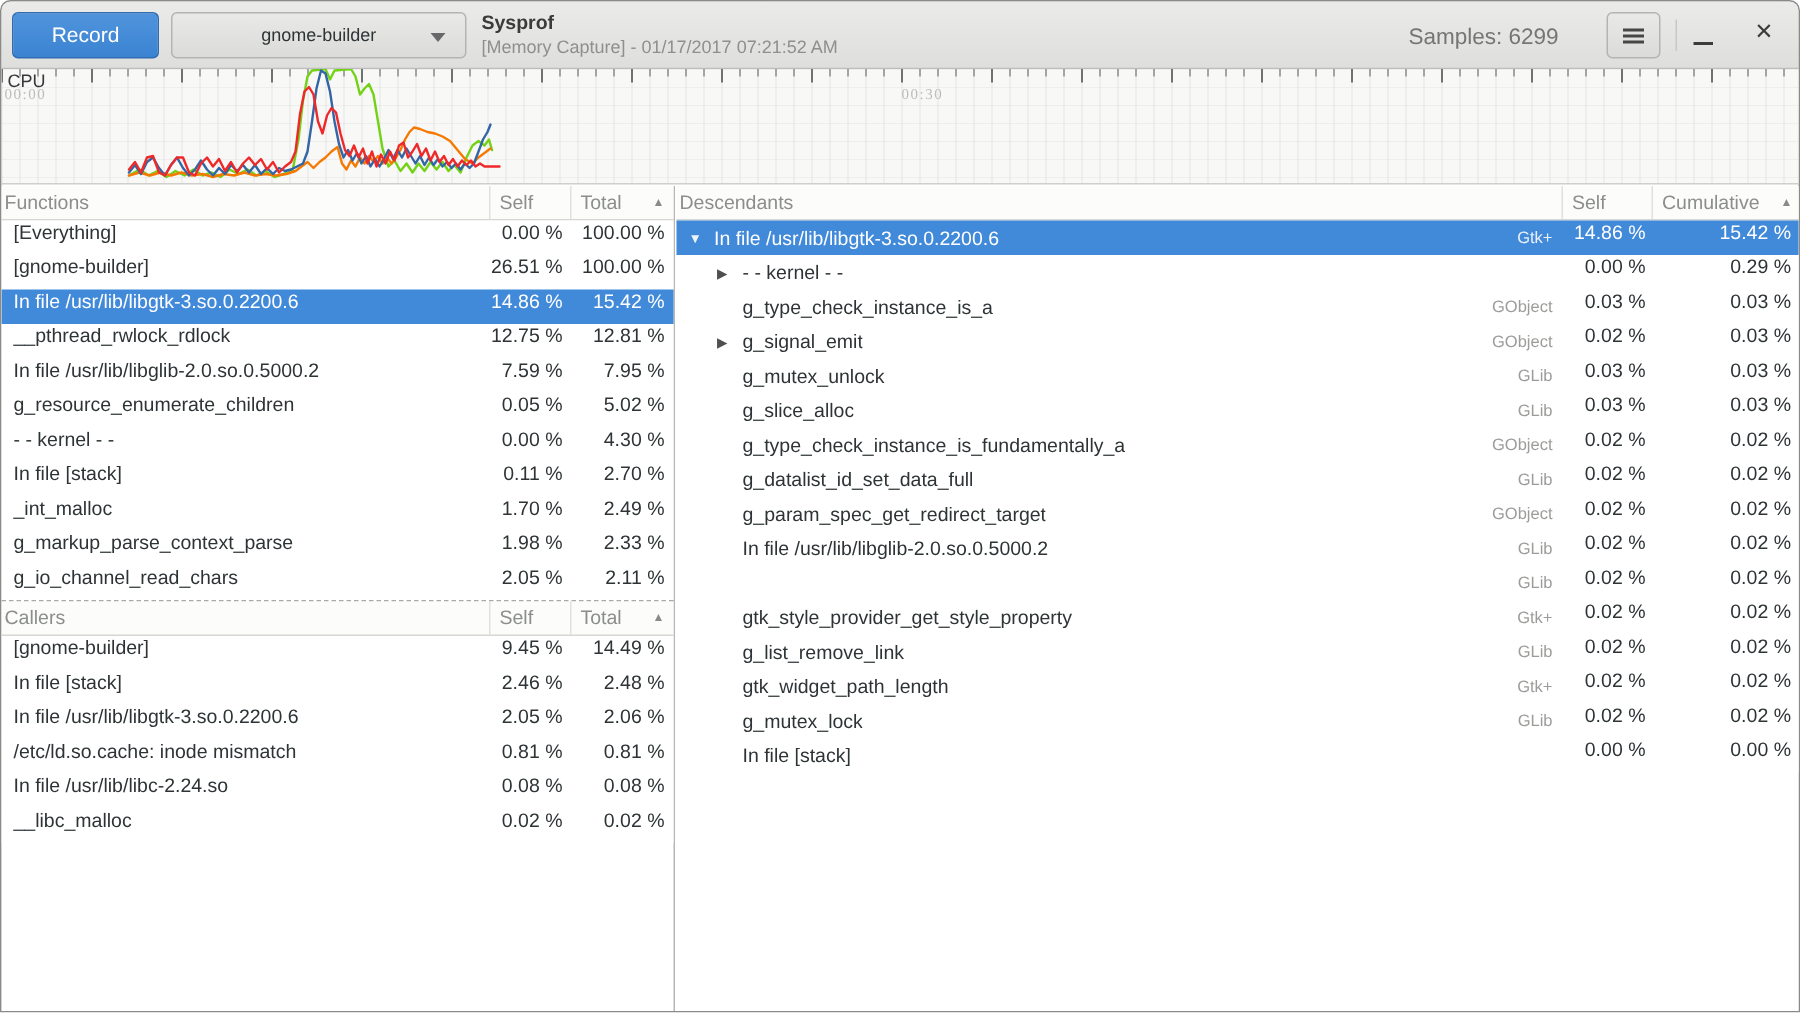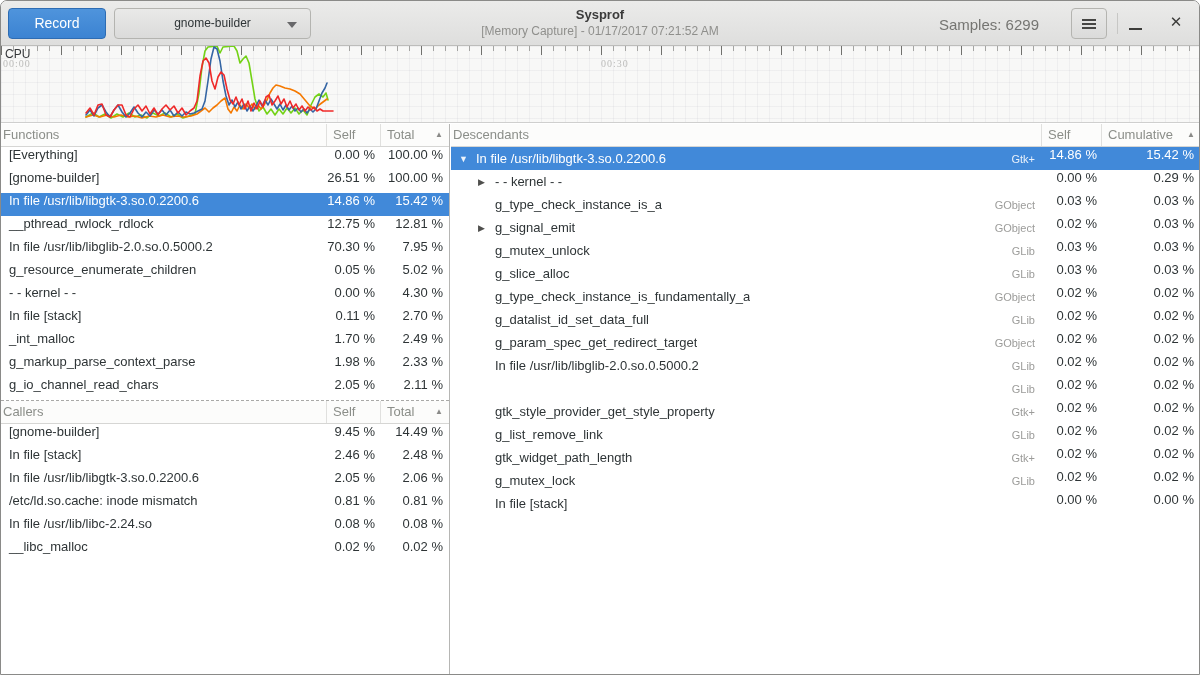--- a/index.html
+++ b/index.html
@@ -12,21 +12,21 @@
   .headerbar{position:absolute;top:0;left:0;width:100%;height:45px;
     background:linear-gradient(#ebebea,#dededd);border-bottom:1px solid #bdbdbb}
   .btn-record{position:absolute;left:7px;top:7px;width:98px;height:31px;border-radius:4px;
     border:1px solid #2d6cb3;background:linear-gradient(#4f94dc,#3b83d2);
     color:#fff;font-size:14px;text-align:center;line-height:29px;cursor:default}
   .combo{position:absolute;left:113px;top:7px;width:197px;height:31px;border-radius:4px;
     border:1px solid #b4b4b0;background:linear-gradient(#e9e9e8,#dbdbda);
     font-size:12px;color:#2e3436;text-align:center;line-height:29px}
   .combo-arrow{position:absolute;right:13px;top:13px;width:0;height:0;
     border-left:5px solid transparent;border-right:5px solid transparent;border-top:6px solid #68686a}
-  .titlebox{position:absolute;left:320px;right:320px;top:6px;text-align:center}
+  .titlebox{position:absolute;left:320px;right:320px;top:6px;}
   .title{font-weight:bold;font-size:13px;color:#3b3b3b}
   .subtitle{font-size:12px;color:#8f8f8c;margin-top:2px}
   .samples{position:absolute;right:160px;top:15px;font-size:15px;color:#757572}
   .btn-menu{position:absolute;right:92px;top:7px;width:36px;height:31px;border-radius:4px;
     border:1px solid #b4b4b0;background:linear-gradient(#e9e9e8,#dbdbda)}
   .menu-icon{position:absolute;left:10px;top:10px;width:14px;height:10px;
     border-top:2px solid #464644;border-bottom:2px solid #464644}
   .menu-icon::after{content:"";position:absolute;left:0;top:2px;width:14px;height:2px;background:#464644}
   .hb-sep{position:absolute;right:81px;top:12px;width:1px;height:21px;background:#c7c7c5}
   .btn-min{position:absolute;right:50px;top:8px;width:26px;height:26px}
@@ -147,21 +147,21 @@
             <div class="c-self">14.86 %</div>
             <div class="c-total">15.42 %</div>
           </div>
           <div class="row">
             <div class="c-name">__pthread_rwlock_rdlock</div>
             <div class="c-self">12.75 %</div>
             <div class="c-total">12.81 %</div>
           </div>
           <div class="row">
             <div class="c-name">In file /usr/lib/libglib-2.0.so.0.5000.2</div>
-            <div class="c-self">70.30 %</div>
+            <div class="c-self">7.59 %</div>
             <div class="c-total">7.95 %</div>
           </div>
           <div class="row">
             <div class="c-name">g_resource_enumerate_children</div>
             <div class="c-self">0.05 %</div>
             <div class="c-total">5.02 %</div>
           </div>
           <div class="row">
             <div class="c-name">- - kernel - -</div>
             <div class="c-self">0.00 %</div>

